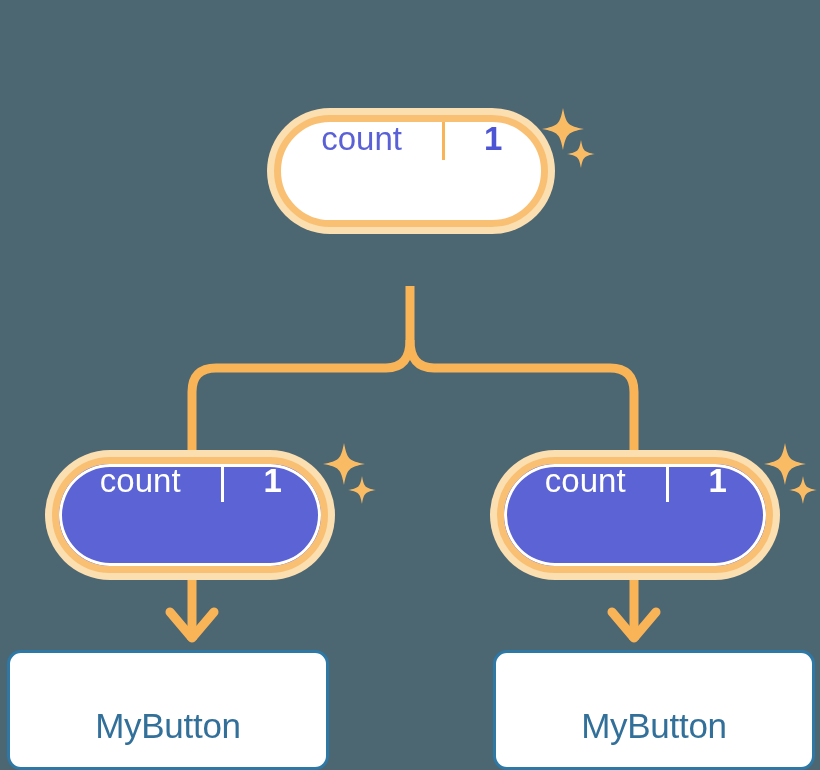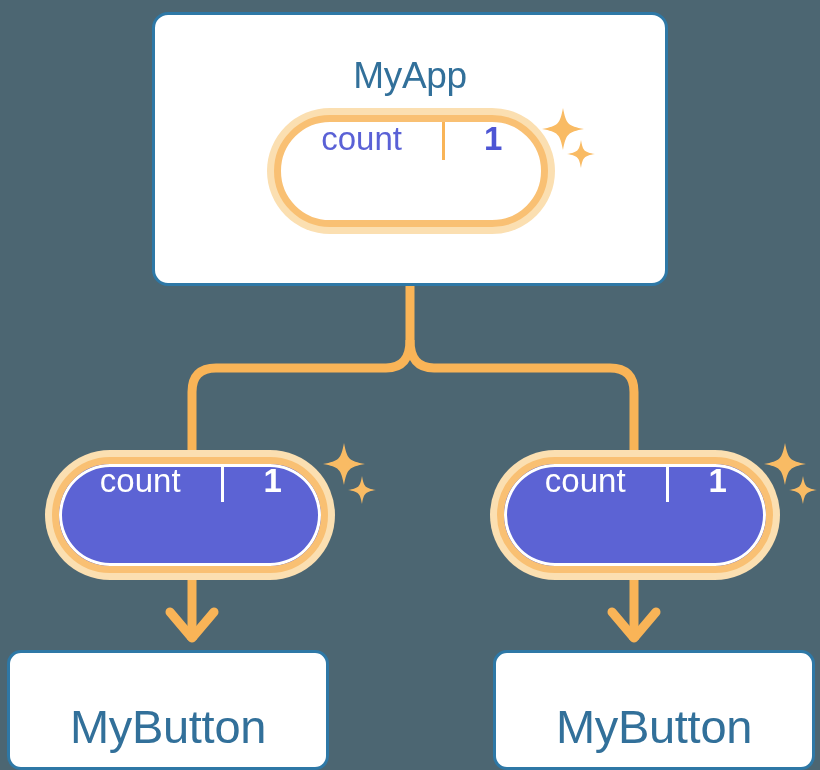--- a/index.html
+++ b/index.html
@@ -66,21 +66,21 @@
     border-radius: 14px;
     z-index: 3;
     display: flex;
     align-items: center;
     justify-content: center;
   }
   #button-box-left  { left: 7px;   top: 650px; width: 322px; height: 120px; }
   #button-box-right { left: 493px; top: 650px; width: 322px; height: 120px; }
   .button-label {
     color: #32709a;
-    font-size: 47px;
+    font-size: 35px;
     font-weight: 400;
     letter-spacing: -0.3px;
     transform: translateY(-2px);
     margin-top: 36px;
   }
 
   
   .pill {
     position: absolute;
     box-sizing: border-box;
@@ -148,23 +148,20 @@
     <path d="M410,340 Q410,368 386,368 L216,368 Q192,368 192,392 L192,450" fill="none" stroke="#f9b457" stroke-width="9" stroke-linecap="butt"></path>
     <path d="M410,340 Q410,368 434,368 L610,368 Q634,368 634,392 L634,450" fill="none" stroke="#f9b457" stroke-width="9" stroke-linecap="butt"></path>
 
     <path d="M192,578 L192,640" fill="none" stroke="#f9b457" stroke-width="9" stroke-linecap="butt"></path>
     <path d="M170,612 L192,638 L214,612" fill="none" stroke="#f9b457" stroke-width="9" stroke-linecap="round" stroke-linejoin="round"></path>
 
     <path d="M634,578 L634,640" fill="none" stroke="#f9b457" stroke-width="9" stroke-linecap="butt"></path>
     <path d="M612,612 L634,638 L656,612" fill="none" stroke="#f9b457" stroke-width="9" stroke-linecap="round" stroke-linejoin="round"></path>
   </svg>
 
-  <div class="card" id="app-card">
-    <div class="card-title">MyApp</div>
-  </div>
 
   <div class="pill" id="pill-app">
     <div class="pill-inner">
       <div class="pill-key">
         <span>count</span>
       </div>
       <div class="pill-val">
         <span>1</span>
       </div>
     </div>

